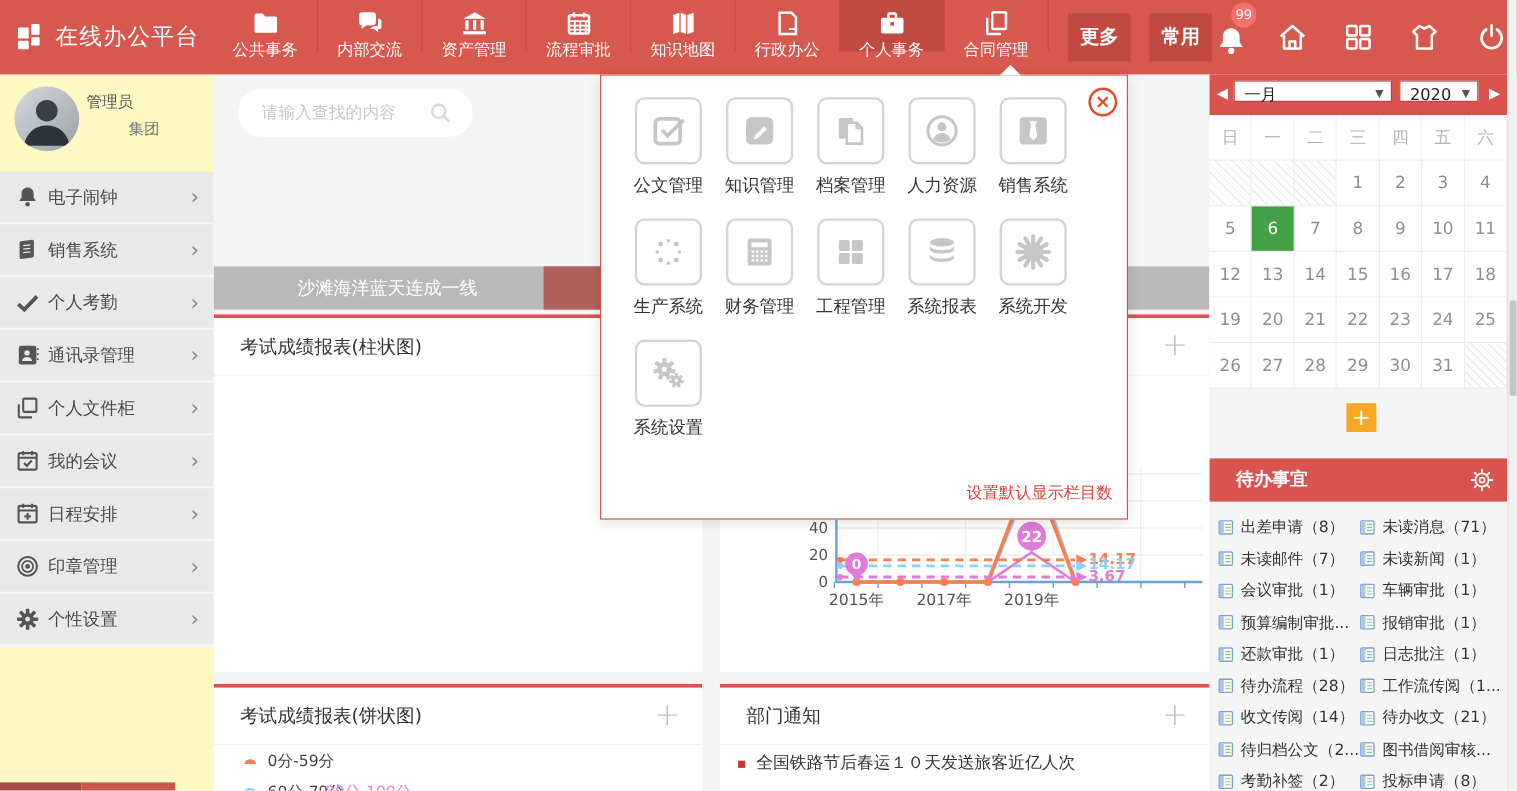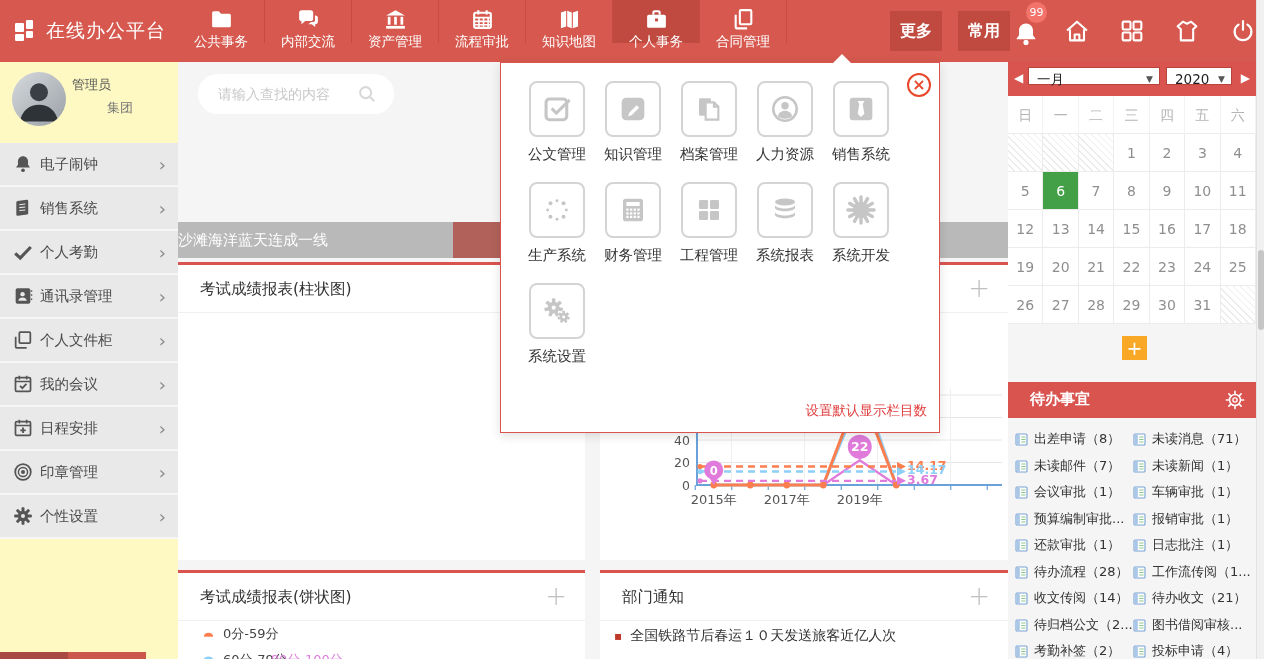--- a/index.html
+++ b/index.html
@@ -43,21 +43,21 @@
   .side-footer .seg2 { position:absolute; left:68px; width:78px; height:7px; background:#cb564c; }
 
   
   .search-pill { position:absolute; left:198px; top:74px; width:196px; height:40px; background:#fff; border-radius:20px; z-index:6; }
   .search-pill input { position:absolute; left:20px; top:8px; width:130px; height:24px; border:none; outline:none; font-size:14px; color:#999; background:transparent; font-family:inherit; }
   .search-pill input::placeholder { color:#c9c9c9; }
   .search-pill .ic { position:absolute; right:16px; top:9px; width:22px; height:22px; color:#d8d8d8; }
 
   .banner { position:absolute; left:178px; top:222px; width:830px; height:36px; background:#b9b9b9; z-index:4; }
   .banner-red { position:absolute; left:275px; top:0; width:482px; height:36px; background:#b1615a; }
-  .banner-caption { position:absolute; left:0; top:0; width:290px; line-height:36px; color:#fff; font-size:15px; }
+  .banner-caption { position:absolute; left:0; top:0; width:290px; text-align:center; line-height:36px; color:#fff; font-size:15px; }
 
   .panel { position:absolute; background:#fff; border-top:3px solid #d9534f; }
   .panel-head { position:relative; height:48px; border-bottom:1px solid #f0f0f0; }
   .panel-title { position:absolute; left:22px; top:14px; font-size:15.5px; color:#333; }
   .panel-plus { position:absolute; right:18px; top:8px; font-size:26px; color:#c0c0c0; cursor:pointer; font-weight:300; }
   .bar-panel  { left:178px; top:262px; width:407px; height:298px; }
   .line-panel { left:600px; top:262px; width:408px; height:298px; overflow:hidden; }
   .pie-panel  { left:178px; top:570px; width:407px; height:92px; overflow:hidden; }
   .notice-panel { left:600px; top:570px; width:408px; height:92px; overflow:hidden; }
   .chart-wrap { position:absolute; left:0; top:0; width:408px; height:298px; }
@@ -154,20 +154,27 @@
             </svg></span>
   <span class="nav-label">流程审批</span></div>
         <div class="nav-item"><span class="nav-ic"><svg class="ic" viewBox="0 0 24 24" aria-hidden="true">
               <g fill="currentColor">
                 <path d="M3.8 5.2l5-1.7v15.3l-5 1.7z"></path>
                 <path d="M9.8 3.5l4.4 1.7v15.3l-4.4-1.7z"></path>
                 <path d="M15.2 5.2l5-1.7v15.3l-5 1.7z"></path>
               </g>
             </svg></span>
   <span class="nav-label">知识地图</span></div>
+        <div class="nav-item"><span class="nav-ic"><svg class="ic" viewBox="0 0 24 24" aria-hidden="true">
+              <g fill="none" stroke="currentColor" stroke-width="2">
+                <path d="M5.5 3.5h9.5l3.5 3.5v13.5H5.5z"></path>
+                <path d="M13 16.5h5.5v4" stroke-width="1.6"></path>
+              </g>
+            </svg></span>
+  <span class="nav-label">行政办公</span></div>
         <div class="nav-item active"><span class="nav-ic"><svg class="ic" viewBox="0 0 24 24" aria-hidden="true">
               <path d="M9 7.5V5.2a1.2 1.2 0 011.2-1.2h3.6A1.2 1.2 0 0115 5.2v2.3" fill="none" stroke="currentColor" stroke-width="2"></path>
               <rect x="3" y="7.5" width="18" height="12.5" rx="1.5" fill="currentColor"></rect>
               <rect x="10.6" y="11" width="2.8" height="2.8" fill="#c04a40"></rect>
             </svg></span>
   <span class="nav-label">个人事务</span></div>
         <div class="nav-item"><span class="nav-ic"><svg class="ic" viewBox="0 0 24 24" aria-hidden="true">
               <g fill="none" stroke="currentColor" stroke-width="2">
                 <rect x="8.5" y="3" width="11" height="13.5" rx="1"></rect>
                 <path d="M15.5 20.5H5.6a1.1 1.1 0 01-1.1-1.1V7.5"></path>
@@ -685,21 +692,21 @@
   <span>考勤补签（2）</span>
         </div>
         <div class="todo-item">
           <span><svg class="ic" viewBox="0 0 24 24" aria-hidden="true">
               <rect x="3.2" y="3.2" width="17.6" height="17.6" rx="1.5" fill="#fff" stroke="#7aa3d4" stroke-width="1.8"></rect>
               <rect x="4.1" y="4.1" width="5.2" height="15.8" fill="#a8c7e6"></rect>
               <g stroke="#86c386" stroke-width="1.5">
                 <path d="M11.5 8h7M11.5 12h7M11.5 16h7"></path>
               </g>
             </svg></span>
-  <span>投标申请（4）</span>
+  <span>投标申请（8）</span>
         </div>
       </div>
   </div>
 
   <div class="scrollbar">
     <div class="scroll-thumb"></div>
   </div>
 
   <div class="popup">
     <div class="popup-arrow"></div>

